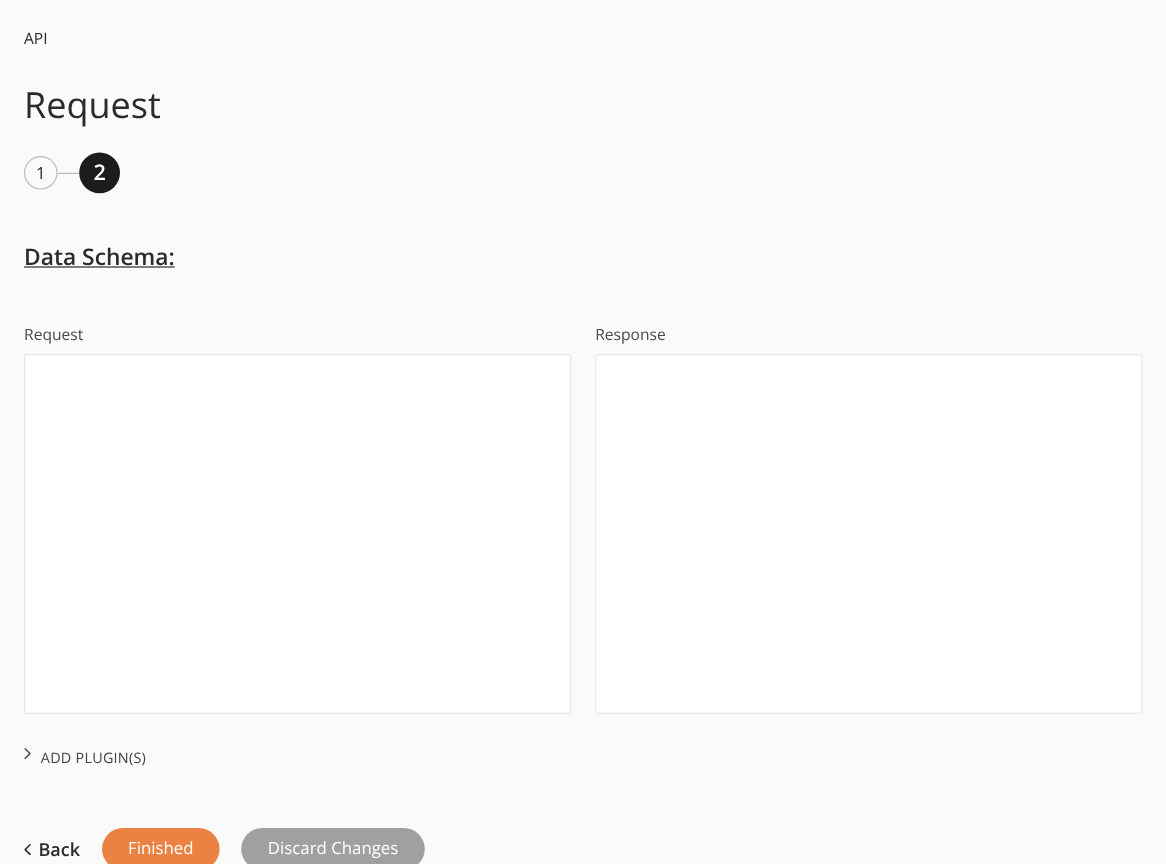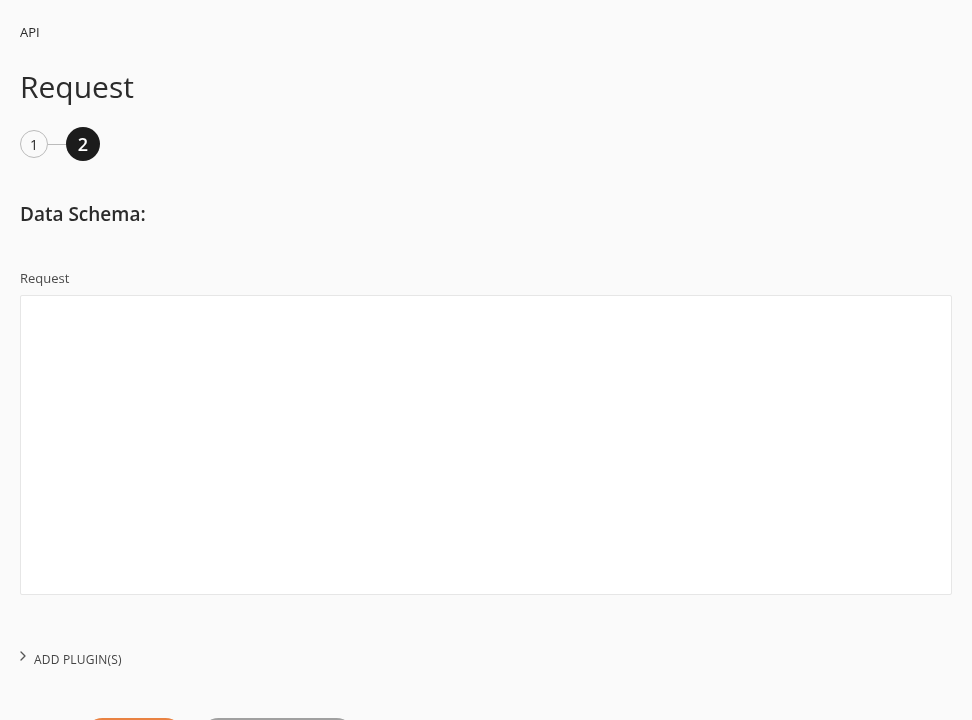--- a/index.html
+++ b/index.html
@@ -58,20 +58,21 @@
     .step-connector {
       width: 18px;
       height: 1px;
       background: #bbb;
     }
     .section-title {
       font-size: 19px;
       font-weight: 600;
       margin-top: 40px;
       color: #2b2b2b;
+      text-decoration: underline;
     }
     .schema-row {
       display: flex;
       gap: 20px;
       margin-top: 42px;
     }
     .schema-col {
       flex: 1;
       display: flex;
       flex-direction: column;
@@ -85,21 +86,21 @@
       height: 300px;
       background: #fff;
       border: 1px solid #e6e6e6;
       border-radius: 2px;
       resize: none;
       font-family: inherit;
       font-size: 13px;
       padding: 8px;
     }
     .add-plugins {
-      margin-top: 56px;
+      margin-top: 28px;
       display: flex;
       align-items: flex-start;
       font-size: 12px;
       color: #444;
       cursor: pointer;
       letter-spacing: 0.2px;
     }
     .chevron {
       margin-right: 8px;
       display: flex;
@@ -153,20 +154,24 @@
   <div class="step step-active">2</div>
 </div>
 
 <h2 class="section-title">Data Schema:</h2>
 
 <div class="schema-row">
   <div class="schema-col">
     <div class="schema-label">Request</div>
     <textarea class="schema-box" style=""></textarea>
   </div>
+  <div class="schema-col">
+    <div class="schema-label">Response</div>
+    <textarea class="schema-box" style=""></textarea>
+  </div>
 </div>
 
 <div class="add-plugins">
   <span class="chevron">
     <svg width="6" height="10" viewBox="0 0 6 10">
         <path d="M1 1 L5 5 L1 9" stroke="#555" stroke-width="1.3" fill="none" stroke-linecap="round" stroke-linejoin="round"></path>
       </svg>
   </span>
   <span>ADD PLUGIN(S)</span>
 </div>

